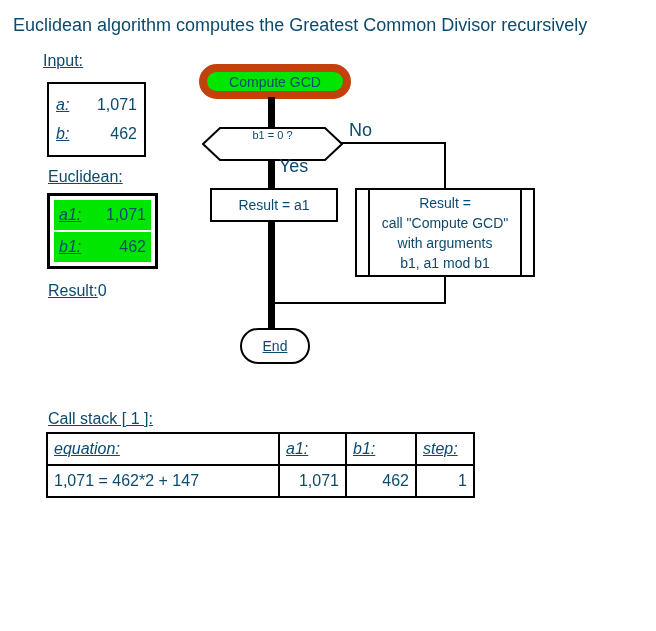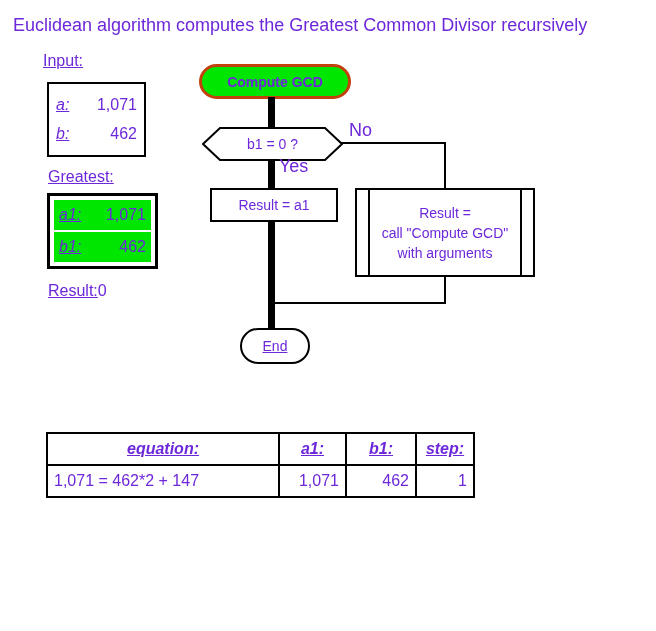--- a/index.html
+++ b/index.html
@@ -1,18 +1,18 @@
 <!DOCTYPE html>
 <html><head>
 <meta charset="utf-8">
 <style>
   html,body{margin:0;padding:0;background:#fff;}
   .stage{
     position:relative;width:656px;height:631px;background:#ffffff;
-    font-family:"Liberation Sans", sans-serif;color:#6d28d9;overflow:hidden;
+    font-family:"Liberation Sans", sans-serif;color:#0c4a6e;overflow:hidden;
     --hl:#00e600;
   }
   .abs{position:absolute;}
   .title{left:13px;top:15px;font-size:18px;white-space:nowrap;}
   .lbl{text-decoration:underline;font-size:16px;white-space:nowrap;}
 
   
   .input-box{left:47px;top:82px;width:99px;height:75px;border:2px solid #000;
     box-sizing:border-box;padding:6px 7px;display:flex;flex-direction:column;
     justify-content:space-around;background:#fff;}
@@ -24,28 +24,28 @@
     box-sizing:border-box;padding:4px;background:#fff;display:flex;
     flex-direction:column;justify-content:space-between;}
   .green-row{background:var(--hl);display:flex;justify-content:space-between;
     align-items:center;height:30px;padding:0 5px;font-size:16px;}
 
   .result-line{left:48px;top:282px;font-size:16px;white-space:nowrap;}
   .result-line .val{font-style:normal;text-decoration:none;}
 
   
   .stadium{left:199px;top:64px;width:152px;height:35px;background:var(--hl);
-    border:3px solid #c2410c;border-radius:18px;box-sizing:border-box;
+    border:8px solid #c2410c;border-radius:18px;box-sizing:border-box;
     display:flex;align-items:center;justify-content:center;
-    font-weight:bold;font-size:14px;}
+    font-weight:normal;font-size:14px;}
   .thick{background:#000;}
   .thin{background:#000;}
   .hexwrap{left:202px;top:127px;width:141px;height:34px;}
-  .hextext{left:202px;top:127px;width:141px;height:34px;display:flex;
-    align-items:center;justify-content:center;font-size:14px;}
+  .hextext{left:202px;top:118px;width:141px;height:34px;display:flex;
+    align-items:center;justify-content:center;font-size:11px;}
   .branch-label{font-size:18px;white-space:nowrap;}
   .process{left:210px;top:188px;width:128px;height:34px;border:2px solid #000;
     box-sizing:border-box;background:#fff;display:flex;align-items:center;
     justify-content:center;font-size:14px;}
   .subroutine{left:355px;top:188px;width:180px;height:89px;border:2px solid #000;
     box-sizing:border-box;background:#fff;}
   .subbar{position:absolute;top:0;bottom:0;width:2px;background:#000;}
   .subbar.l{left:11px;} .subbar.r{right:11px;}
   .subtext{position:absolute;left:14px;right:14px;top:0;bottom:0;display:flex;
     flex-direction:column;align-items:center;justify-content:center;
@@ -53,21 +53,21 @@
   .end-node{left:240px;top:328px;width:70px;height:36px;border:2px solid #000;
     border-radius:18px;box-sizing:border-box;background:#fff;display:flex;
     align-items:center;justify-content:center;font-size:14px;text-decoration:underline;}
 
   
   table.callstack{position:absolute;left:46px;top:432px;border-collapse:collapse;
     font-size:16px;table-layout:fixed;background:#fff;}
   table.callstack th,table.callstack td{border:2px solid #000;padding:5px 6px;
     white-space:nowrap;overflow:hidden;box-sizing:border-box;height:32px;}
   table.callstack th{font-style:italic;text-decoration:underline;
-    font-weight:bold;text-align:center;}
+    font-weight:normal;text-align:left;}
   table.callstack td.num{text-align:right;}
   col.c-eq{width:232px;} col.c-a1{width:67px;} col.c-b1{width:70px;} col.c-step{width:58px;}
 </style>
 </head>
 <body>
 
 <div class="stage" style="--hl: #00e600;">
 
   <div class="abs title">Euclidean algorithm computes the Greatest Common Divisor recursively</div>
 
@@ -76,21 +76,21 @@
     <div class="vrow">
       <span class="vname">a:</span>
       <span class="vval">1,071</span>
     </div>
     <div class="vrow">
       <span class="vname">b:</span>
       <span class="vval">462</span>
     </div>
   </div>
 
-  <div class="abs lbl" style="left:48px;top:168px;">Greatest:</div>
+  <div class="abs lbl" style="left:48px;top:168px;">Euclidean:</div>
   <div class="abs args-box">
     <div class="green-row">
       <span class="vname">a1:</span>
       <span class="vval">1,071</span>
     </div>
     <div class="green-row">
       <span class="vname">b1:</span>
       <span class="vval">462</span>
     </div>
   </div>
@@ -119,28 +119,30 @@
 
   <div class="abs thick" style="left:268px;top:221px;width:7px;height:109px;"></div>
 
   <div class="abs subroutine">
     <div class="subbar l"></div>
     <div class="subbar r"></div>
     <div class="subtext">
       <div>Result =</div>
       <div>call "Compute GCD"</div>
       <div>with arguments</div>
+      <div>b1, a1 mod b1</div>
     </div>
   </div>
 
   <div class="abs thin" style="left:444px;top:277px;width:2px;height:27px;"></div>
   <div class="abs thin" style="left:272px;top:302px;width:174px;height:2px;"></div>
 
   <div class="abs end-node">End</div>
 
+  <div class="abs lbl" style="left:48px;top:410px;">Call stack [ 1 ]:</div>
   <table class="callstack">
     <colgroup>
         <col class="c-eq">
         <col class="c-a1">
         <col class="c-b1">
         <col class="c-step">
       </colgroup>
     <tbody>
         <tr>
       <th>equation:</th>

